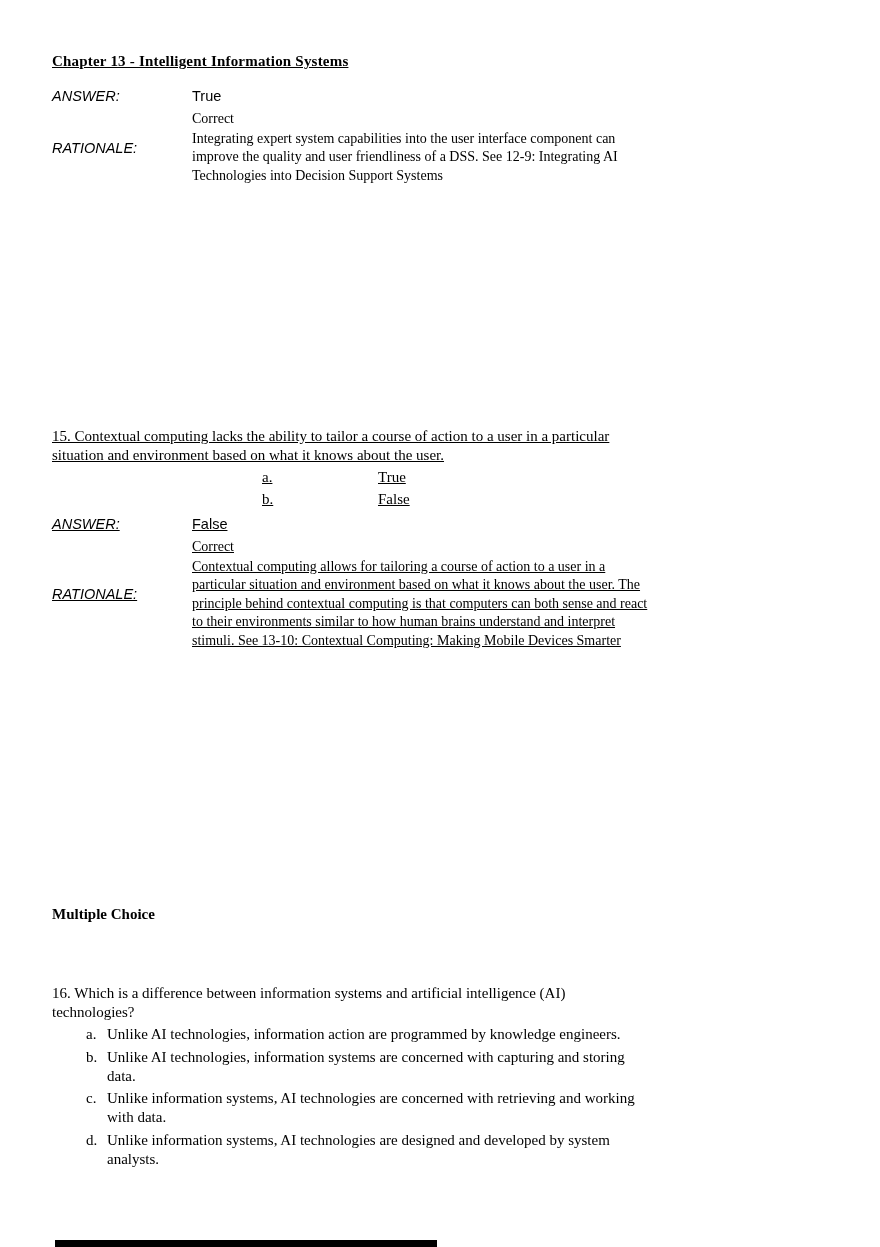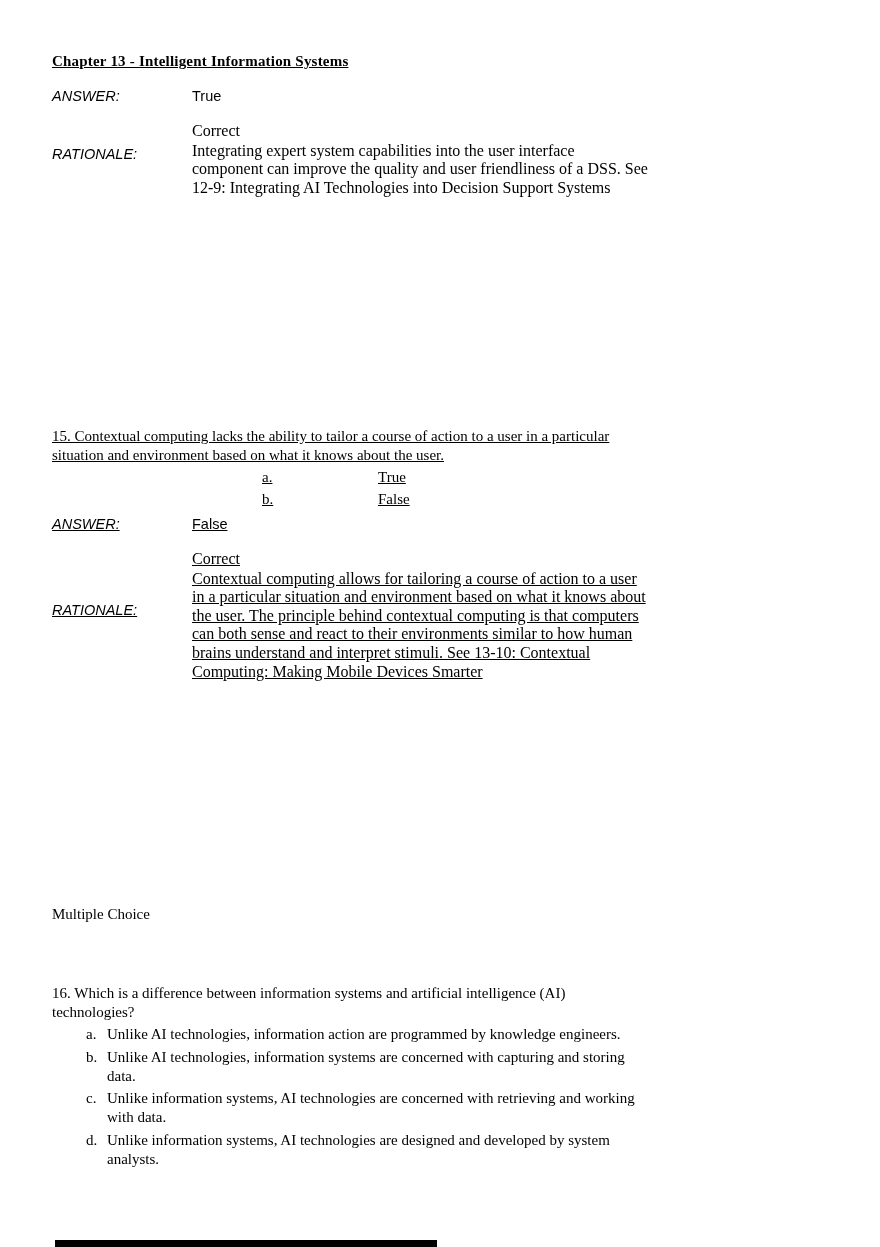--- a/index.html
+++ b/index.html
@@ -47,38 +47,37 @@
     line-height:20px;
   }
   .kv-value-sans {
     font-family:"Liberation Sans", sans-serif;
     font-size:14.5px;
     line-height:20px;
   }
   .rationale {
     max-width:640px;
     font-family:"Liberation Serif", serif;
-    font-size:16px;
+    font-size:14px;
     line-height:18.6px;
-    margin-top:12px;
   }
   .rationale .rationale-result { margin-bottom:1px; }
   .q-text {
     max-width:780px;
     margin-bottom:2px;
   }
   .tf-options { margin-left:210px; margin-top:2px; margin-bottom:4px; }
   .tf-option { display:flex; line-height:21.5px; }
   .tf-option .opt-letter { flex:0 0 116px; }
   .section-heading {
     position:absolute;
     left:52px;
     top:906px;
     font-size:15px;
-    font-weight:normal;
+    font-weight:bold;
     font-family:"Liberation Serif", serif;
   }
   .mc-options { margin-left:34px; margin-top:3px; }
   .mc-option { display:flex; line-height:19px; margin-bottom:3.5px; }
   .mc-option .opt-letter { flex:0 0 21px; }
   .footer-redaction-bar {
     position:absolute;
     left:55px;
     bottom:0;
     width:382px;

